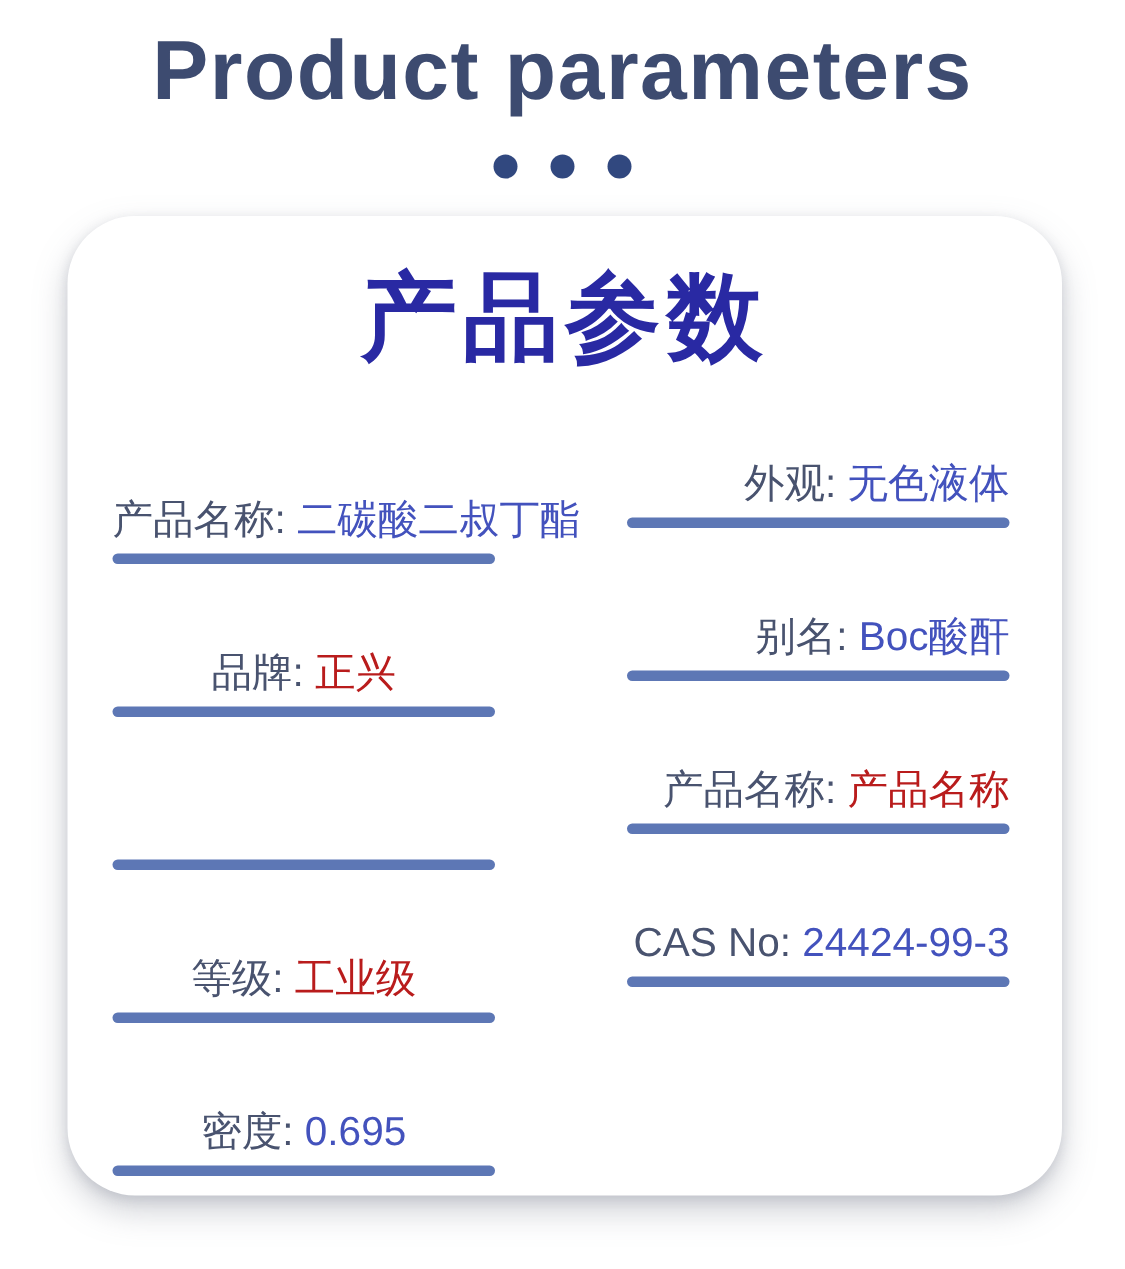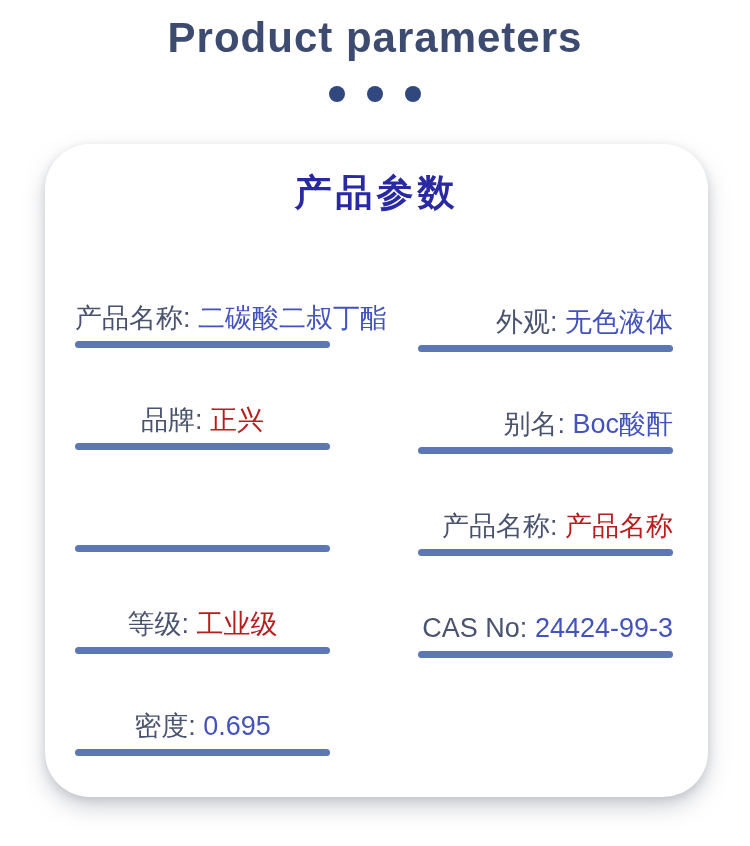--- a/index.html
+++ b/index.html
@@ -6,41 +6,41 @@
   body{
     width:750px;height:846px;overflow:hidden;position:relative;
     background:#ffffff;
     font-family:"Liberation Sans","DejaVu Sans",sans-serif;
   }
 
   
   .header{position:absolute;top:0;left:0;width:750px;text-align:center;}
   .page-title{
     margin-top:14px;
-    font-size:42px;font-weight:600;letter-spacing:1px;
+    font-size:56px;font-weight:600;letter-spacing:1px;
     color:#3d4b70;
   }
   .dots{margin-top:24px;display:flex;justify-content:center;gap:22px;}
   .dot{width:16px;height:16px;border-radius:50%;background:#31487f;}
 
   
   .card{
     position:absolute;left:45px;top:144px;width:663px;height:653px;
     background:#ffffff;border-radius:45px;
     box-shadow:0 3px 8px rgba(120,125,140,0.22), 0 10px 22px rgba(120,125,140,0.35);
   }
   .card-heading{
     margin-top:24px;text-align:center;
-    font-size:37px;font-weight:700;color:#2929a3;
+    font-size:64px;font-weight:700;color:#2929a3;
     letter-spacing:4px;
   }
 
   
   .cols{position:absolute;top:158px;left:30px;display:flex;}
-  .col{width:255px;}
+  .col{width:255px;margin-top:28px;}
   .col-right{margin-left:88px;margin-top:4px;}
   .row{position:relative;height:102px;}
   .line{font-size:27px;line-height:32px;white-space:nowrap;}
   .col-left .line{text-align:center;}
   .col-right .line{text-align:right;}
   .label{color:#49536f;}
   .value{color:#4352bd;}
   .value[data-vstyle="slate"]{color:#b91c1c;}
   .bar{
     position:absolute;top:39px;left:0;

